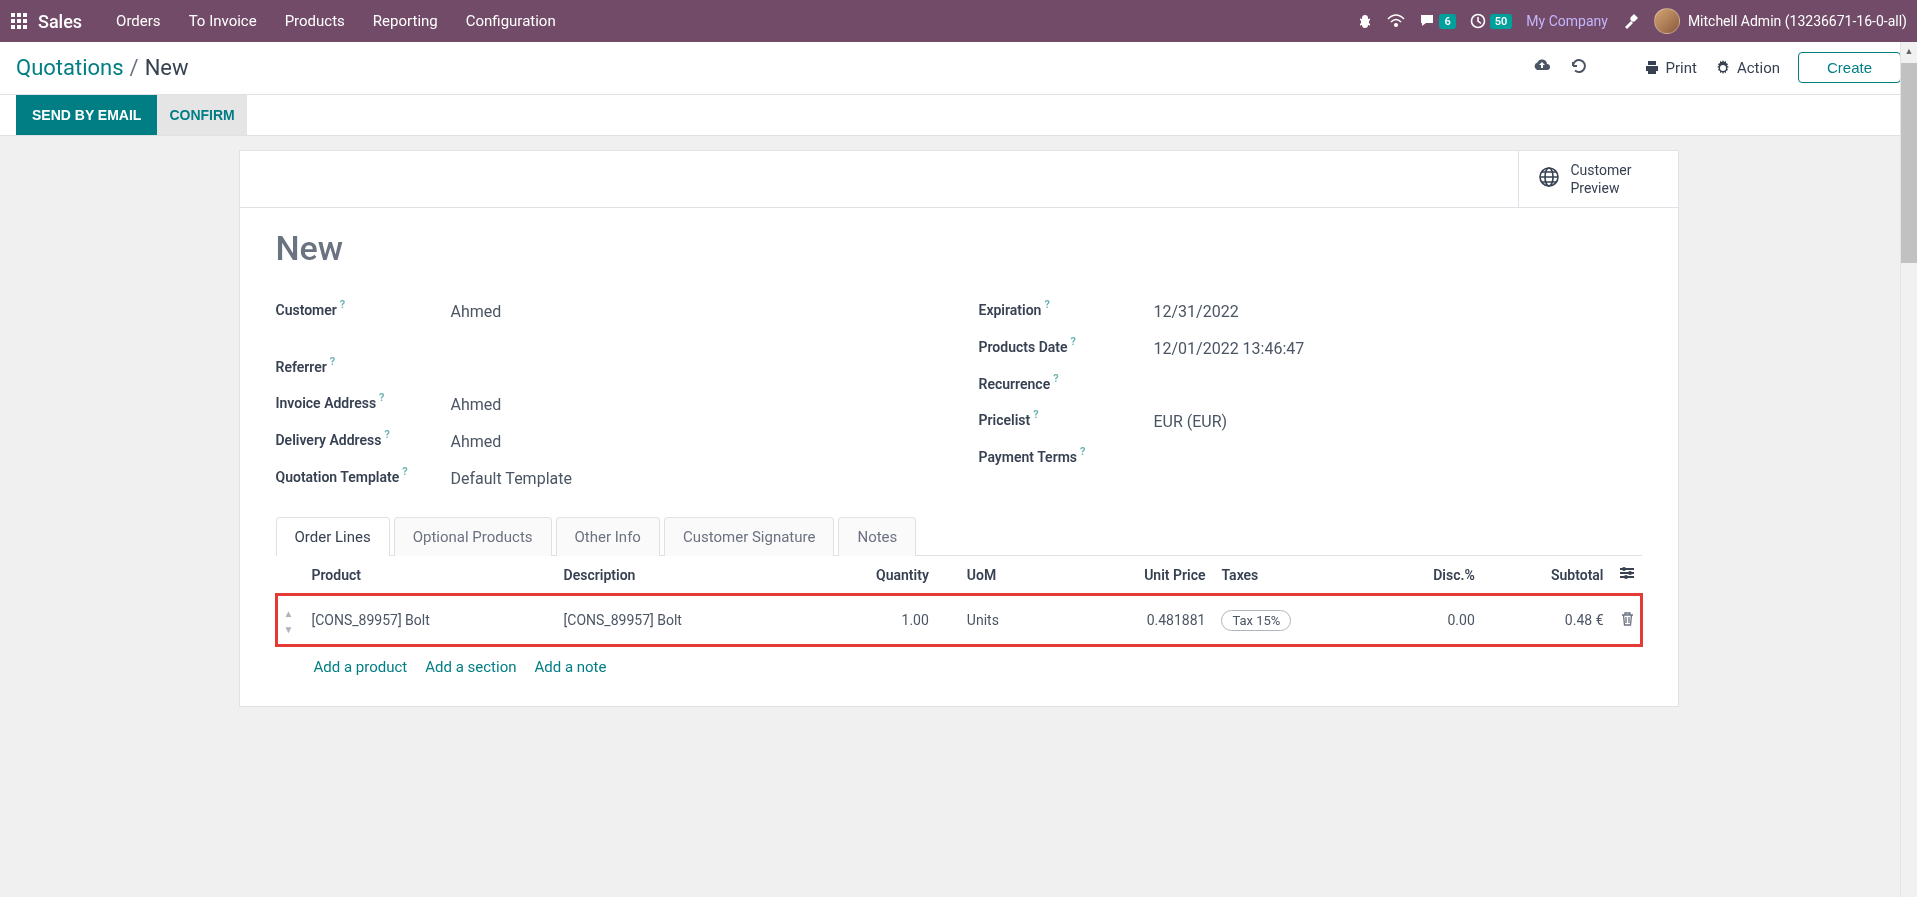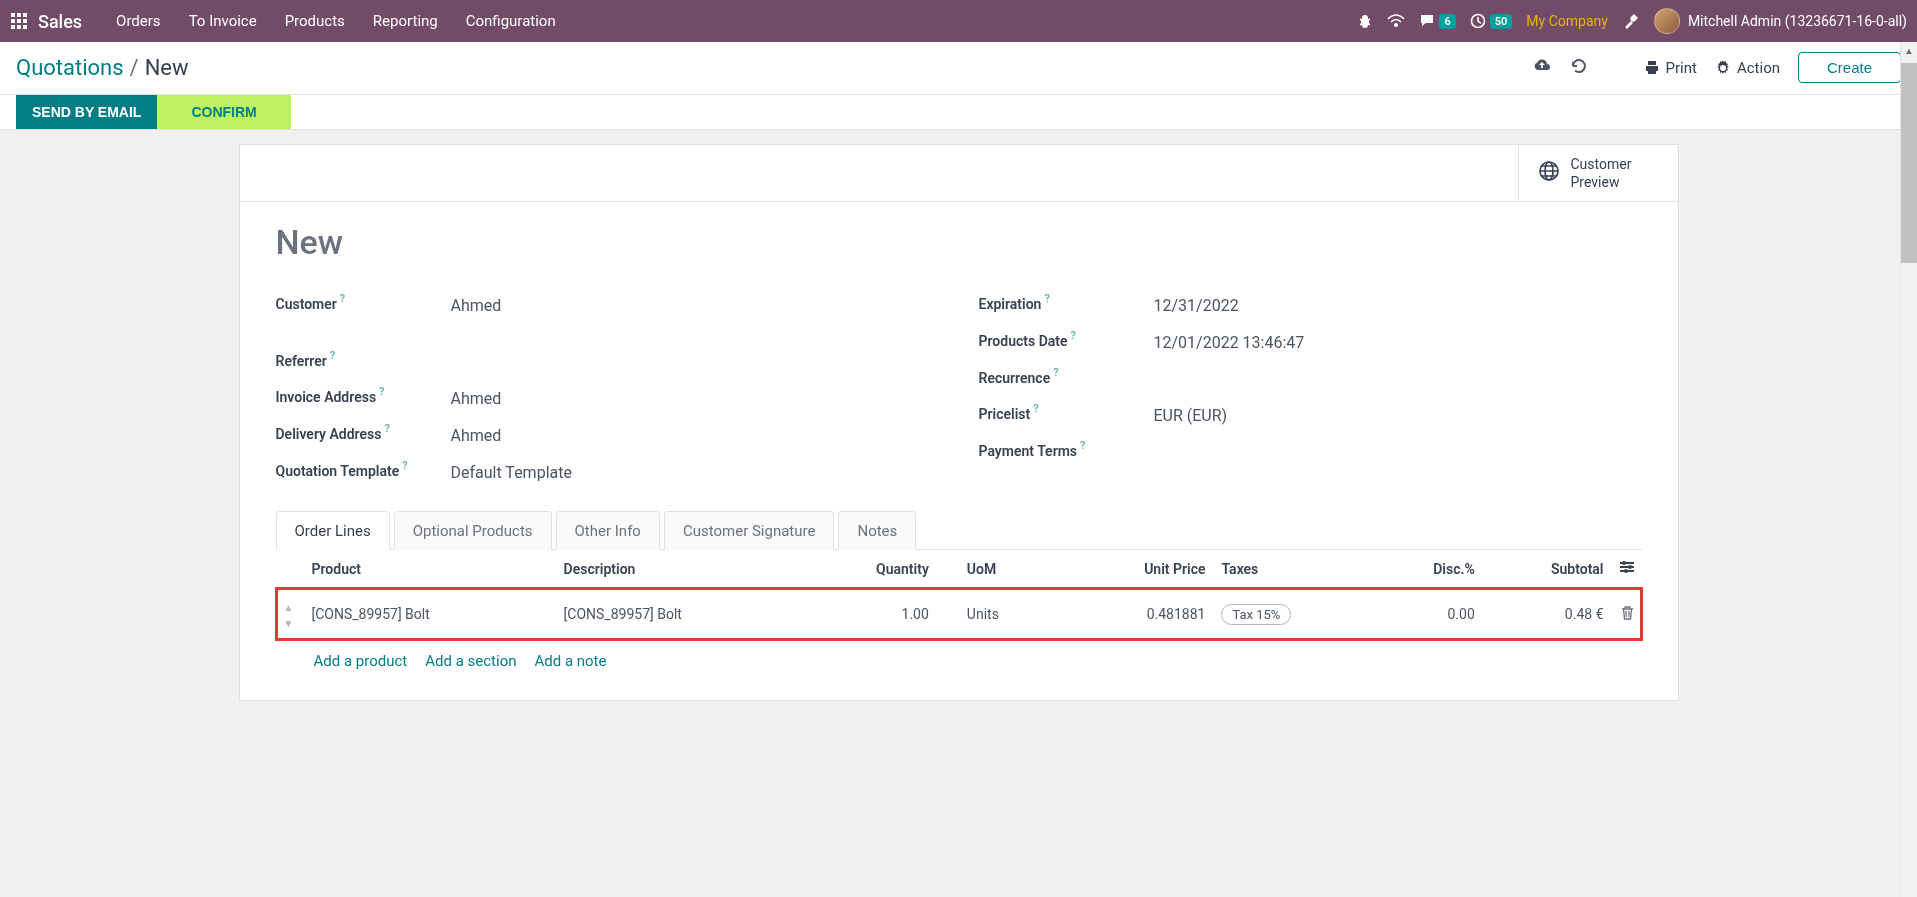--- a/index.html
+++ b/index.html
@@ -8,38 +8,38 @@
   
   .topbar { background: #714B67; color: #fff; display: flex; align-items: center; height: 42px; padding: 0 10px; }
   .topbar-left { display: flex; align-items: center; gap: 0; }
   .apps-icon { width: 18px; height: 18px; display:inline-flex; align-items:center; justify-content:center; margin-right:10px; cursor:pointer;}
   .app-name { font-weight: 500; font-size: 18px; margin-right: 20px; color:#fff; }
   .nav-link { color: #fff; padding: 0 14px; height:42px; display:flex; align-items:center; cursor:pointer; font-size:15px; }
   .topbar-right { margin-left:auto; display:flex; align-items:center; gap:14px; }
   .tb-icon { color:#fff; cursor:pointer; display:flex; align-items:center; gap:4px; font-size:14px;}
   .badge { background:#00a09d; color:#fff; font-size:11px; padding:1px 5px; border-radius:3px; font-weight:600;}
   .avatar { width:26px; height:26px; border-radius:50%; background:linear-gradient(135deg,#d4a574,#8b5a3c); border:1px solid rgba(255,255,255,0.3);}
-  .company { color:#eab308; font-size:14px; cursor:pointer;}
+  .company { color:#c4b5fd; font-size:14px; cursor:pointer;}
   .user { color:#fff; font-size:14px; cursor:pointer; display:flex; align-items:center; gap:8px;}
 
   
   .controlbar { background:#fff; display:flex; align-items:center; padding:10px 16px; border-bottom:1px solid #fff;}
   .breadcrumb { font-size:22px; display:flex; align-items:center; gap:6px;}
   .bc-link { color:#017e84; cursor:pointer;}
   .bc-sep { color:#6b7280; }
   .bc-cur { color:#374151; }
   .control-right { margin-left:auto; display:flex; align-items:center; gap:18px;}
   .ctrl-btn { display:flex; align-items:center; gap:6px; color:#374151; cursor:pointer; font-size:15px;}
   .ctrl-icon { color:#6b7280; cursor:pointer; font-size:18px;}
   .create-btn { border:1px solid #017e84; color:#017e84; background:#fff; padding:6px 28px; border-radius:4px; cursor:pointer; font-size:15px; font-weight:500;}
 
   
-  .statusbar { background:#fff; border-top:1px solid #dee2e6; border-bottom:1px solid #dee2e6; display:flex; align-items:stretch; height:36px; padding-left:16px;}
+  .statusbar { background:#fff; border-top:1px solid #dee2e6; border-bottom:1px solid #dee2e6; display:flex; align-items:stretch; height:42px; padding-left:16px;}
   .send-btn { background:#017e84; color:#fff; border:none; padding:0 16px; font-weight:600; cursor:pointer; font-size:14px;}
-  .confirm-btn { background:#bef264; color:#017e84; border:none; padding:0 34px; font-weight:600; cursor:pointer; font-size:14px;}
+  .confirm-btn { background:#e5e5e5; color:#017e84; border:none; padding:0 12px; font-weight:600; cursor:pointer; font-size:14px;}
   .status-steps { margin-left:auto; display:flex; align-items:stretch;}
   .step { display:flex; align-items:center; padding:0 18px; color:#6c757d; font-weight:600; font-size:13px; position:relative; border-left:1px solid #dee2e6;}
   .step.active { background:#714B67; color:#fff; border:none;}
   .step.active::after { content:''; position:absolute; right:-12px; top:0; border-top:21px solid transparent; border-bottom:21px solid transparent; border-left:12px solid #714B67; z-index:1;}
   .step:not(.active):not(:last-child)::after { content:''; position:absolute; right:-10px; top:0; border-top:21px solid transparent; border-bottom:21px solid transparent; border-left:10px solid #fff; z-index:1;}
   .step:not(.active):not(:last-child)::before { content:''; position:absolute; right:-11px; top:0; border-top:21px solid transparent; border-bottom:21px solid transparent; border-left:11px solid #dee2e6; z-index:1;}
 
   
   .page { padding:14px 60px 40px 60px; max-width:1560px; margin:0 auto;}
   .card { background:#fff; border:1px solid #dee2e6; }

